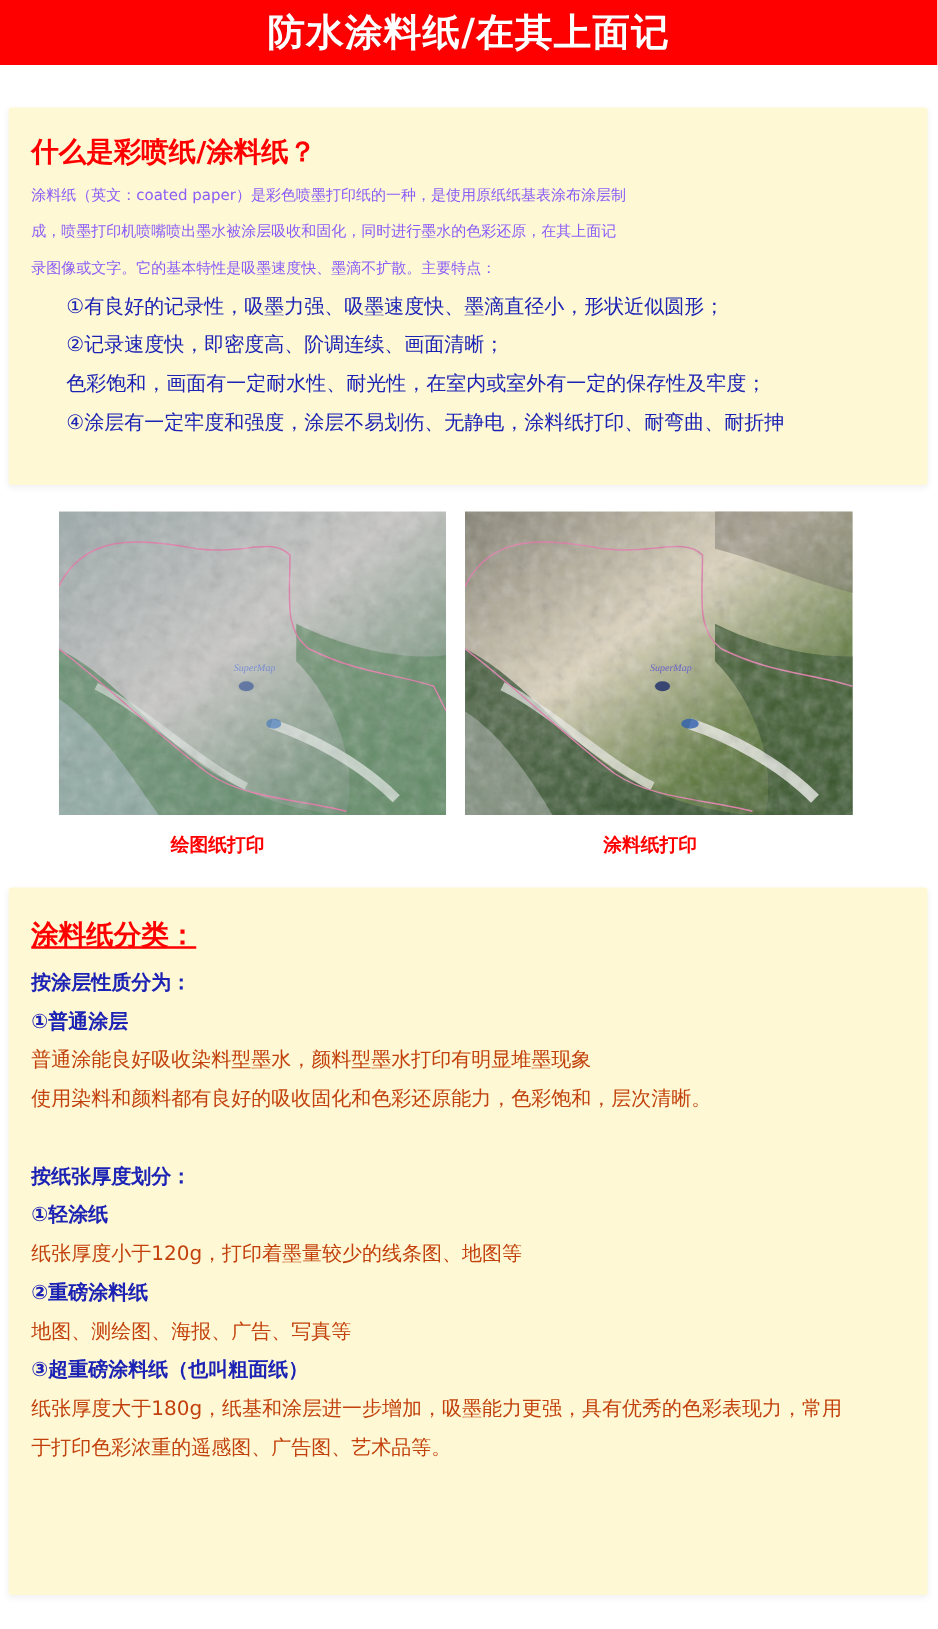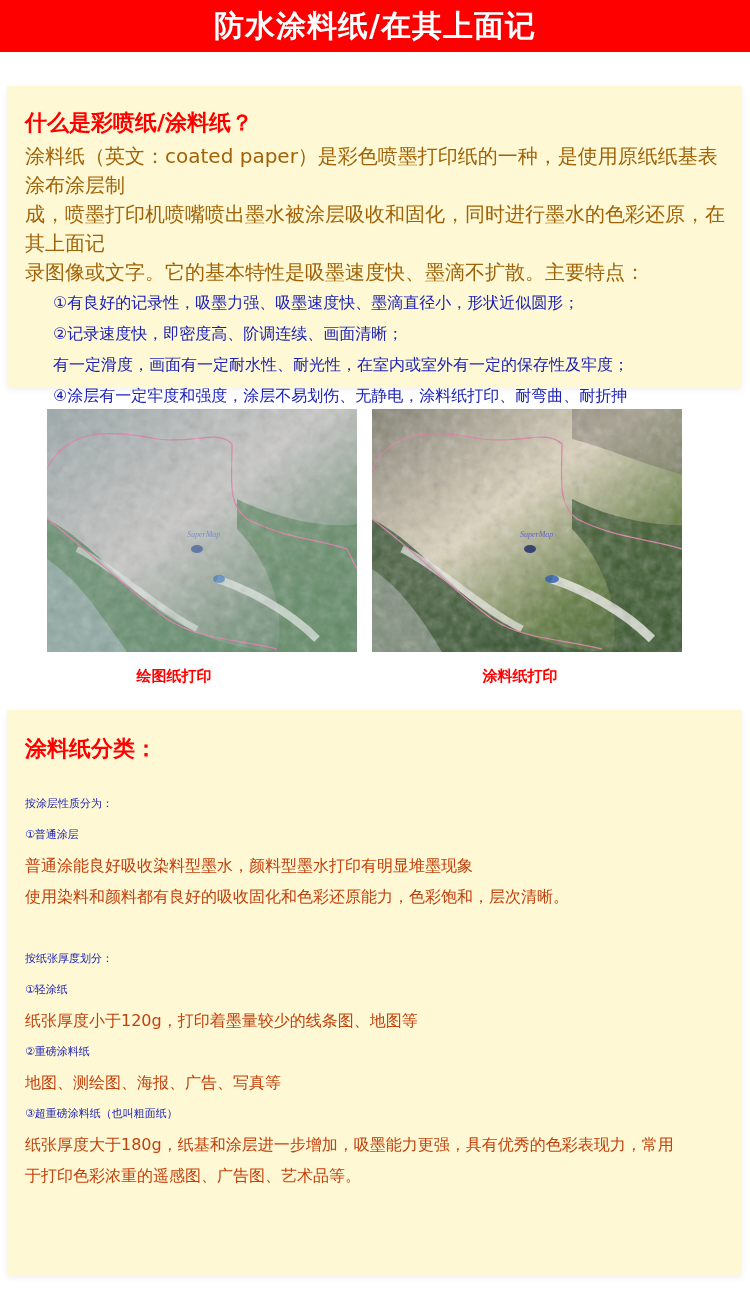--- a/index.html
+++ b/index.html
@@ -20,59 +20,59 @@
     box-shadow: 0 2px 6px rgba(0,0,0,0.06);
   }
   .card1 { top: 86px; height: 302px; padding: 22px 14px 0 14px; }
   .card2 { top: 710px; height: 566px; padding: 24px 14px 0 14px; }
 
   .card-title {
     color: #fe0000; font-weight: bold; font-size: 22px; line-height: 30px;
     margin-left: 4px;
   }
   .card1 .card-title { margin-bottom: 4px; }
-  .card2 .card-title { margin-bottom: 24px; }
-  .para { font-size: 20px; line-height: 29px; color: #a16207; padding-left: 4px; }
+  .card2 .card-title { margin-bottom: 6px; text-decoration: underline; }
+  .para { font-size: 12px; line-height: 29px; color: #8b5cf6; padding-left: 4px; }
   .feature { font-size: 16px; line-height: 31px; color: #1c22b4; padding-left: 32px; }
 
   .photos { position: absolute; top: 409px; left: 0; width: 750px; height: 290px; }
   .photo {
     position: absolute; top: 0; width: 310px; height: 243px; overflow: hidden;
   }
   .photo-left { left: 47px; }
   .photo-right { left: 372px; }
   .photo-caption {
     position: absolute; top: 258px; width: 310px; text-align: center;
     color: #fe0000; font-weight: bold; font-size: 15px;
   }
   .cap-left { left: 19px; }
   .cap-right { left: 365px; }
 
-  .sub-head { font-size: 11px; font-weight: normal; line-height: 31px; color: #1c22b4; padding-left: 4px; }
+  .sub-head { font-size: 16px; font-weight: bold; line-height: 31px; color: #1c22b4; padding-left: 4px; }
   .body-line { font-size: 16px; line-height: 31px; color: #c2410c; padding-left: 4px; }
   .spacer { height: 31px; }
 </style>
 </head>
 <body>
 
 <div class="banner">
   <span>防水涂料纸/在其上面记</span>
 </div>
 
 <div class="card card1">
   <div class="card-title">什么是彩喷纸/涂料纸？</div>
   <div class="para">
     <div>涂料纸（英文：coated paper）是彩色喷墨打印纸的一种，是使用原纸纸基表涂布涂层制</div>
     <div>成，喷墨打印机喷嘴喷出墨水被涂层吸收和固化，同时进行墨水的色彩还原，在其上面记</div>
     <div>录图像或文字。它的基本特性是吸墨速度快、墨滴不扩散。主要特点：</div>
   </div>
   <div>
     <div class="feature">①有良好的记录性，吸墨力强、吸墨速度快、墨滴直径小，形状近似圆形；</div>
     <div class="feature">②记录速度快，即密度高、阶调连续、画面清晰；</div>
-    <div class="feature">有一定滑度，画面有一定耐水性、耐光性，在室内或室外有一定的保存性及牢度；</div>
+    <div class="feature">色彩饱和，画面有一定耐水性、耐光性，在室内或室外有一定的保存性及牢度；</div>
     <div class="feature">④涂层有一定牢度和强度，涂层不易划伤、无静电，涂料纸打印、耐弯曲、耐折抻</div>
   </div>
 </div>
 
 <div class="photos">
   <div class="photo photo-left">
     <svg width="310" height="243" viewBox="0 0 310 243" xmlns="http://www.w3.org/2000/svg">
       <defs>
         <linearGradient id="lg1" x1="0" y1="0" x2="1" y2="1">
           <stop offset="0" stop-color="#9aa7a8"></stop>

